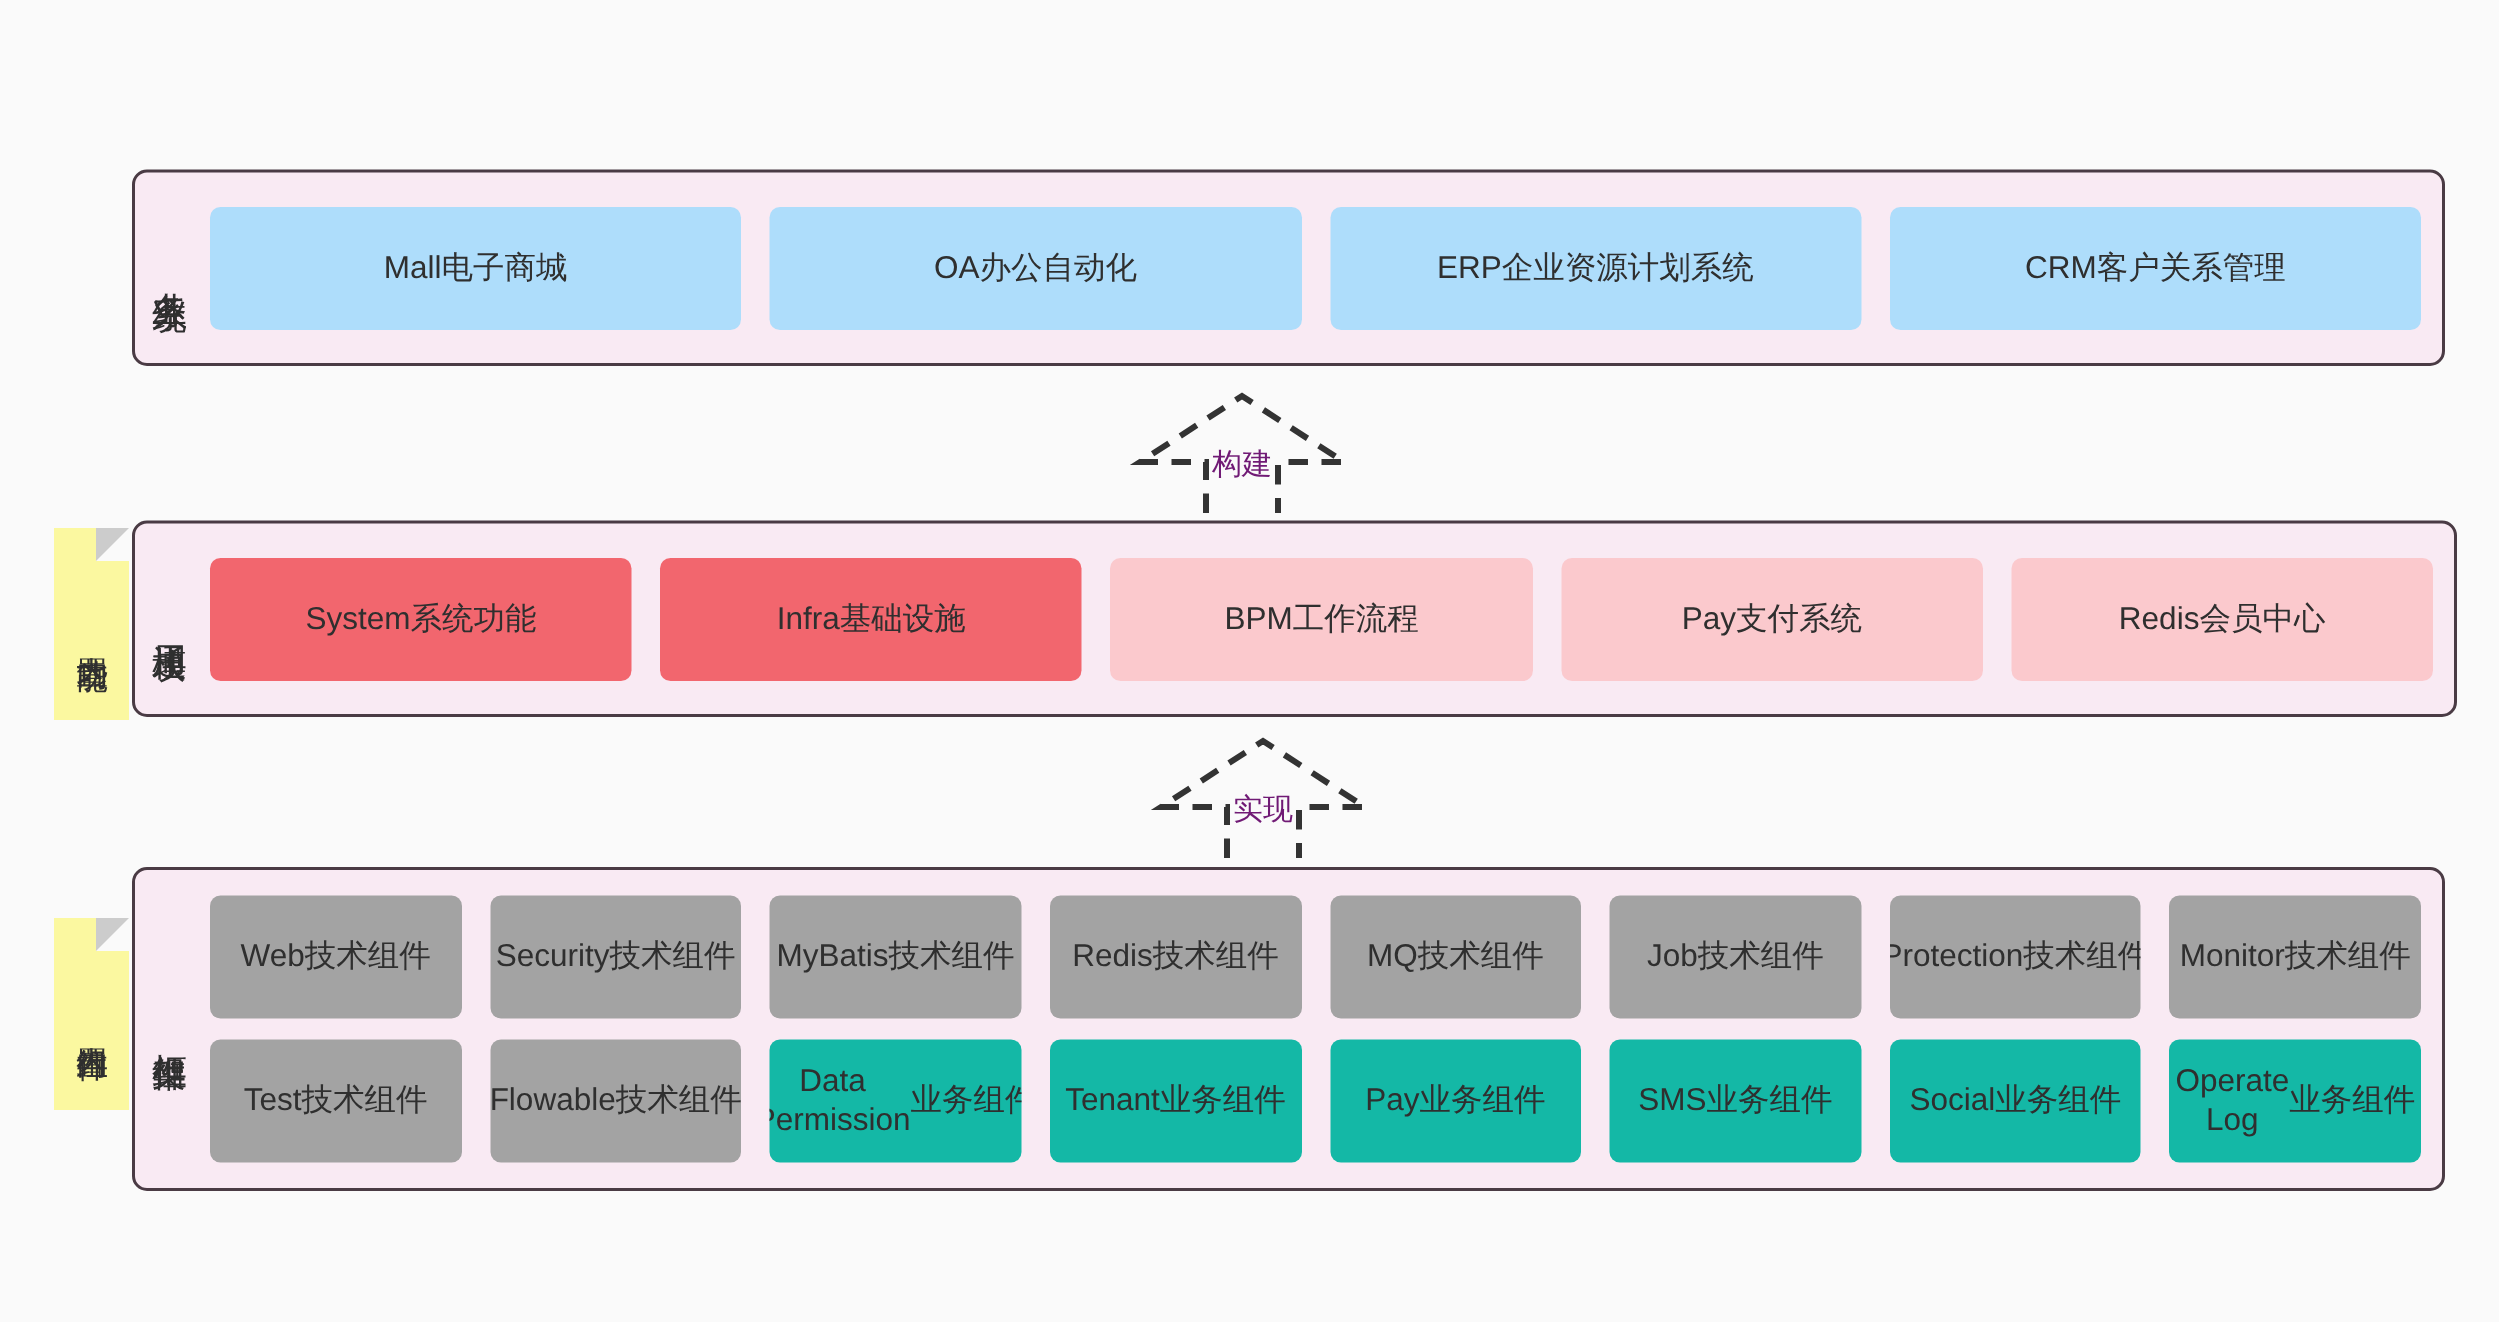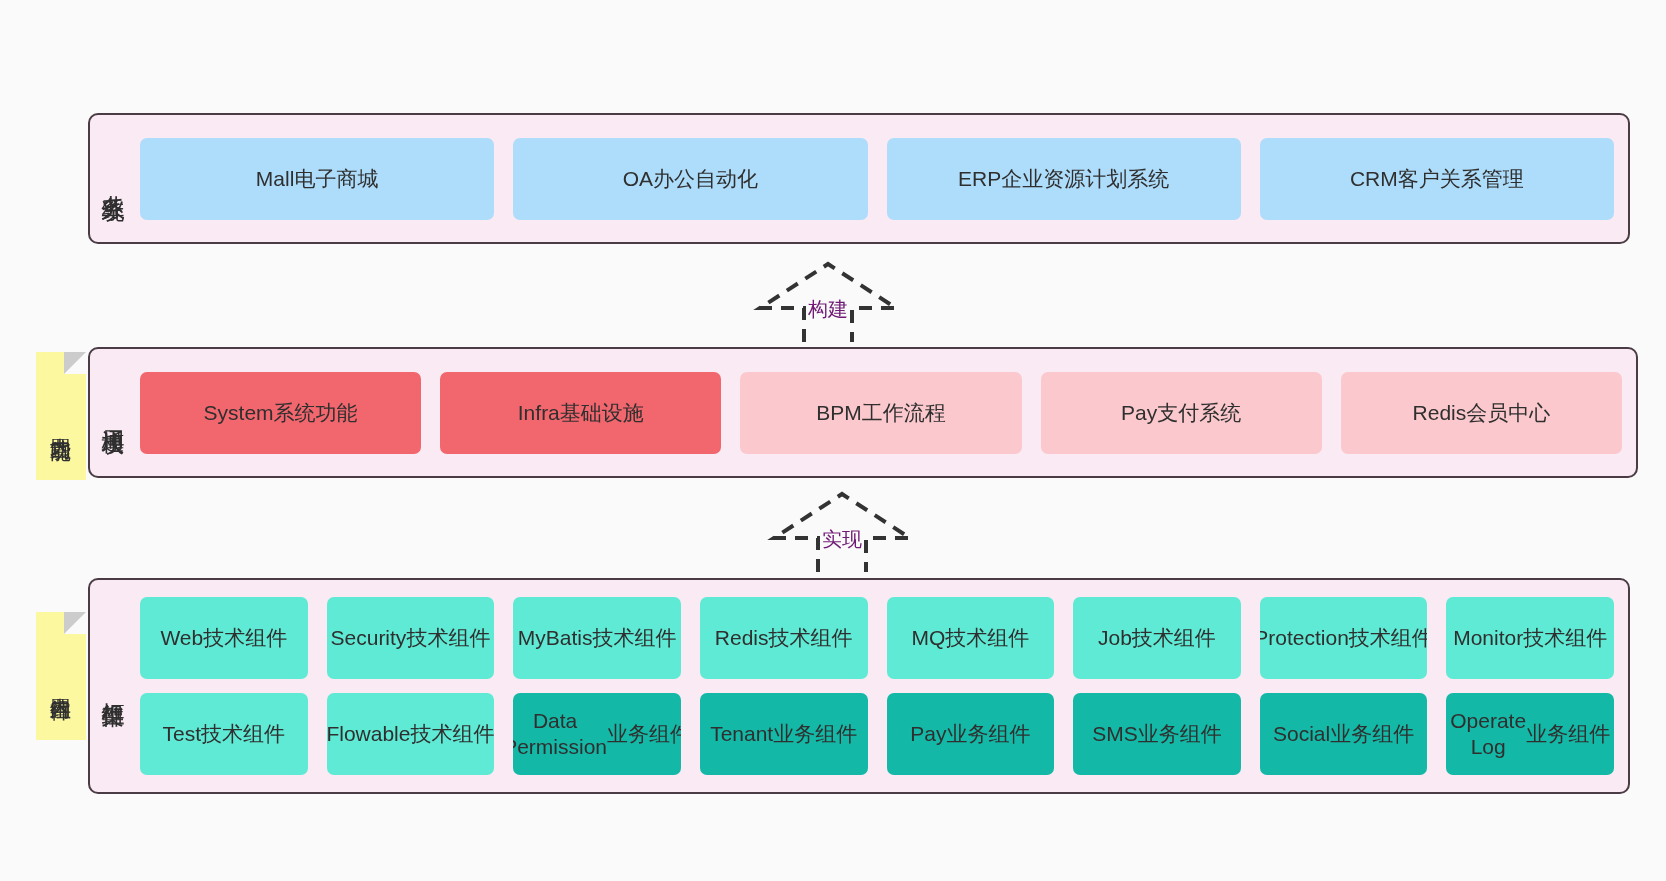--- a/index.html
+++ b/index.html
@@ -78,21 +78,21 @@
     padding: 4px 6px;
     box-sizing: border-box;
     overflow: hidden;
   }
   .node .n-en { white-space: normal; }
   .node .n-cn { white-space: nowrap; }
 
   .node.blue        { background: #aeddfb; }
   .node.red         { background: #f2666e; }
   .node.pink        { background: #fbc9cd; }
-  .node.green       { background: #5eead4; }
+  .node.green       { background: #a3a3a3; }
   .node.lightgreen  { background: #14b8a6; }
 
   
   .row-biz    .node { height: 82px; }
   .row-mod    .node { height: 82px; }
   .row-frame  .node { height: 82px; }
 
   
   .sticky {
     position: absolute;

